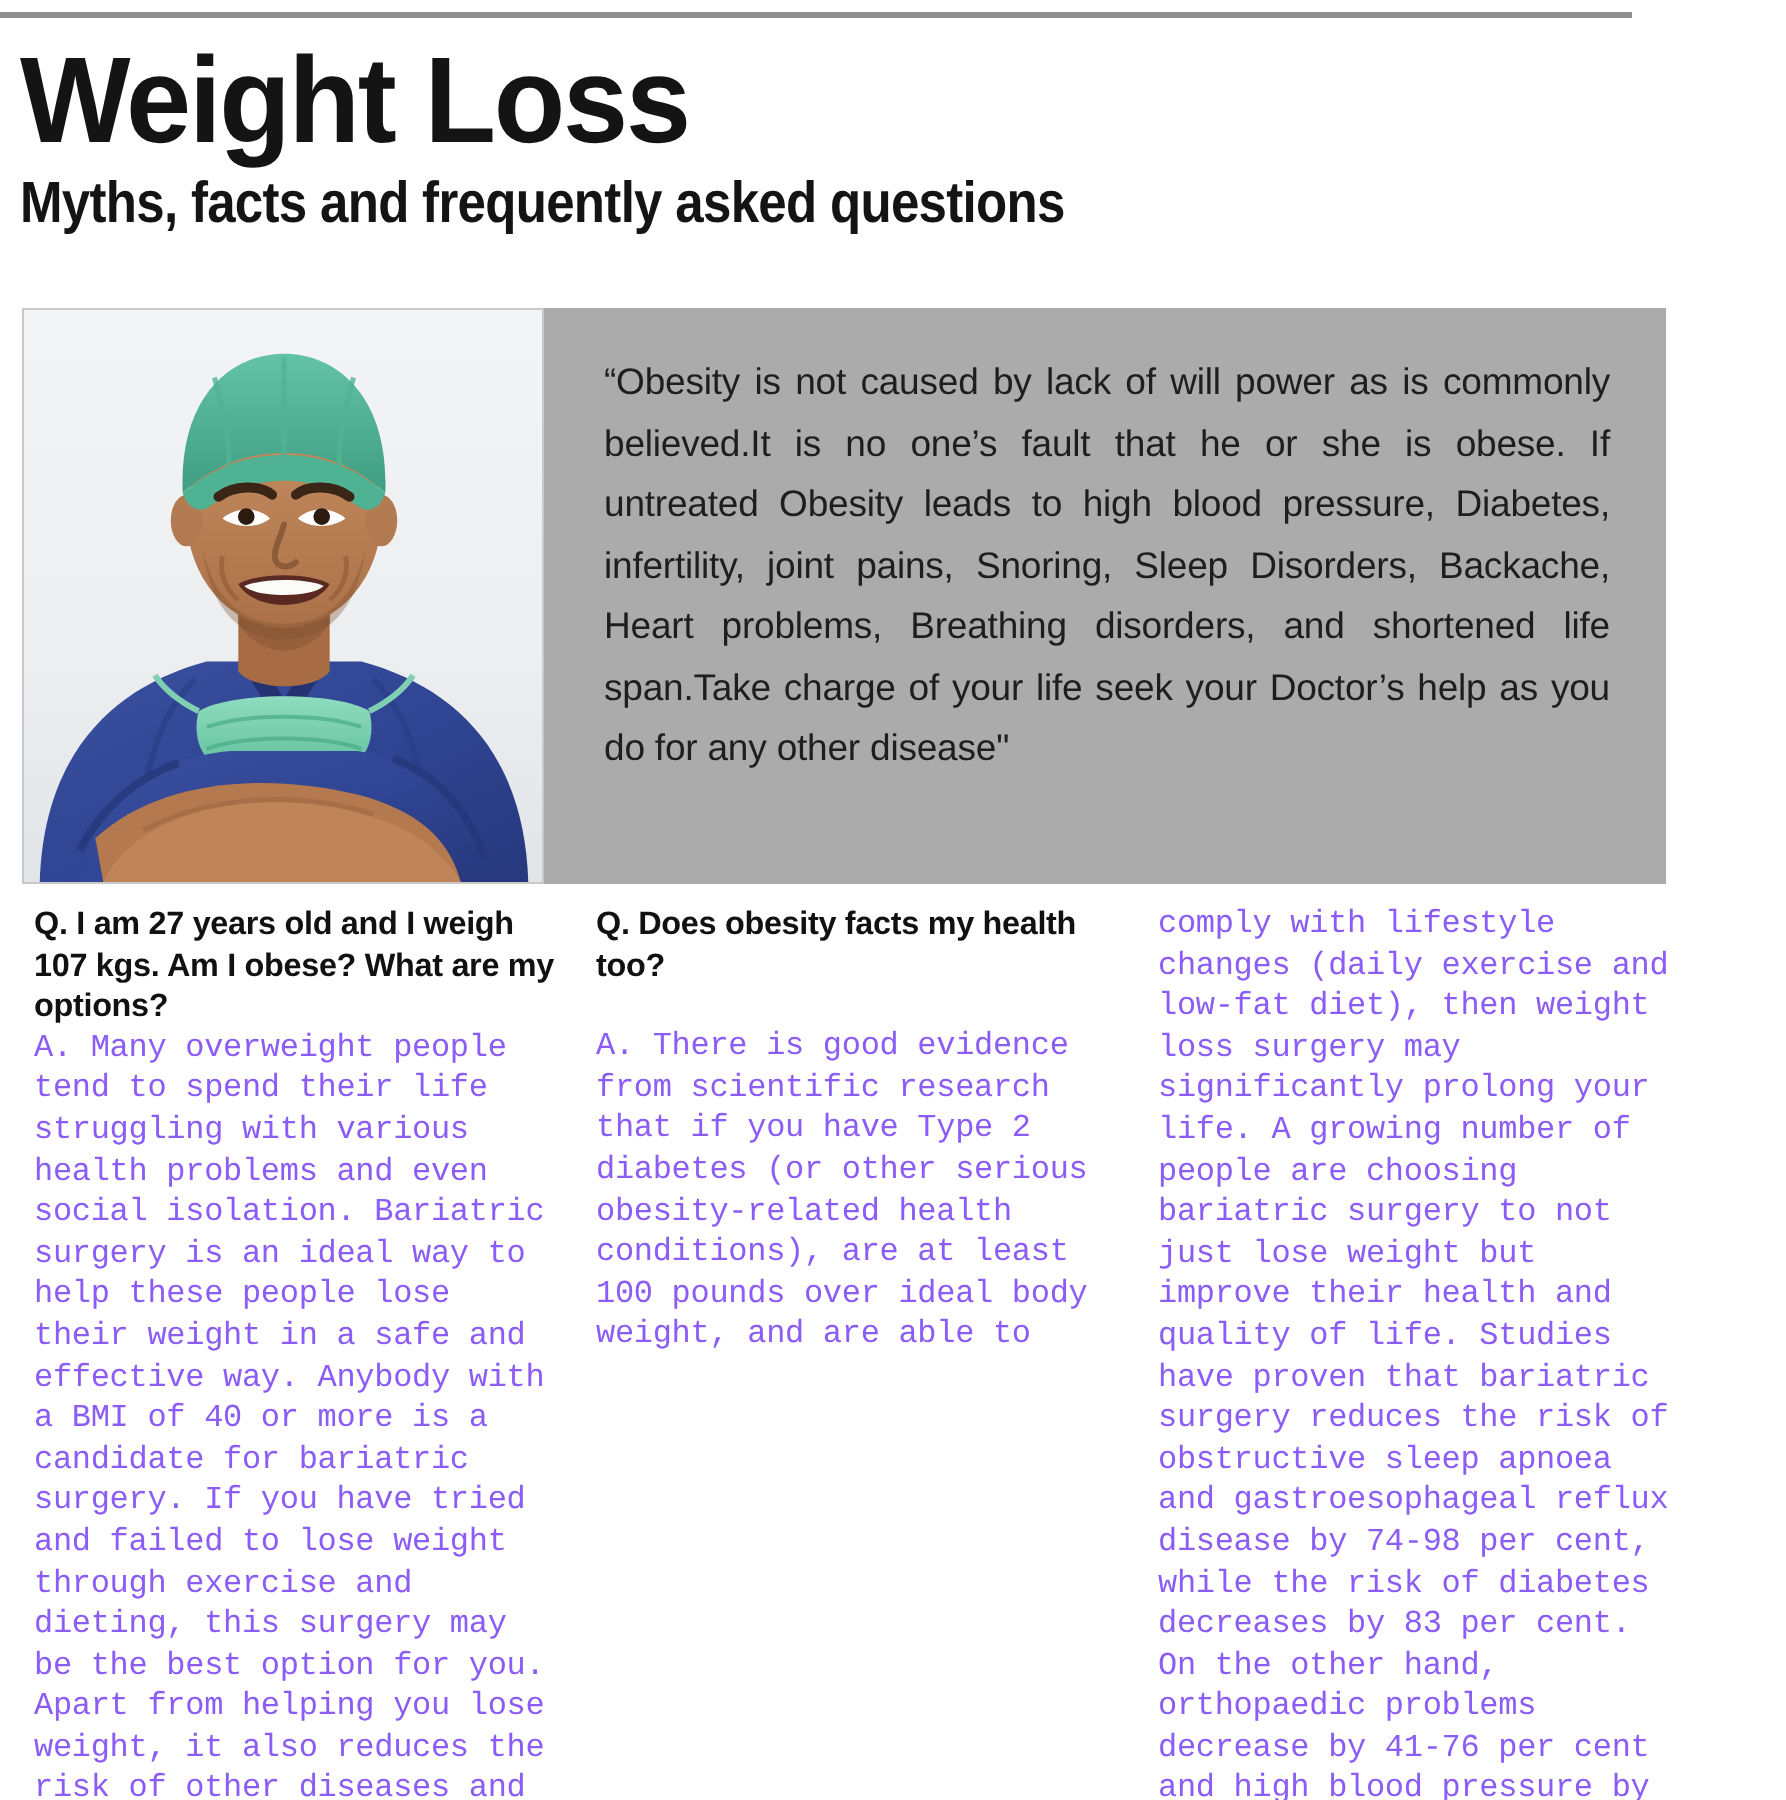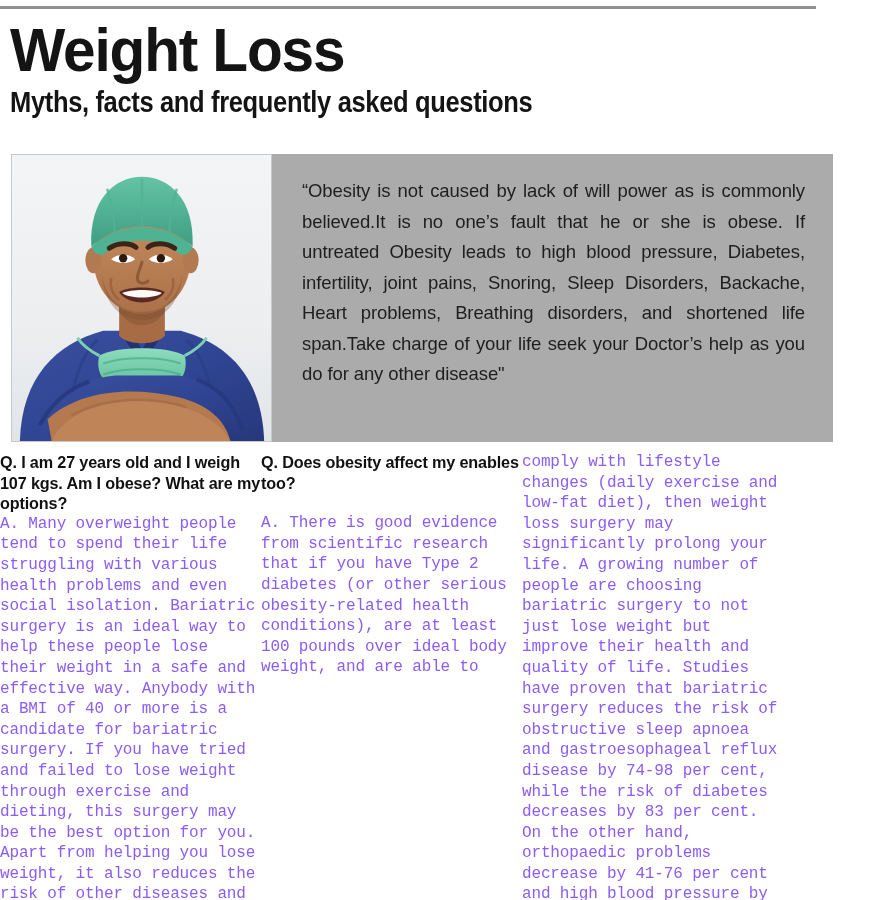--- a/index.html
+++ b/index.html
@@ -114,25 +114,26 @@
     font-family: "Liberation Sans", sans-serif;
     font-size: 11.5px;
     line-height: 14px;
     color: #2a2a2a;
     white-space: nowrap;
   }
 
   
   .columns {
     position: absolute;
-    left: 0;
+    left: 17px;
     top: 452px;
     width: 822px;
     height: 420px;
     display: flex;
+    gap: 20px;
   }
   .col {
     width: 261px;
     flex: 0 0 261px;
   }
   .col.wide { width: 261px; flex: 0 0 261px; }
 
   .q {
     font-family: "Liberation Sans", sans-serif;
     font-weight: bold;
@@ -261,21 +262,21 @@
   </div>
 
   <div class="columns">
 
     <div class="col">
       <p class="q blk">Q. I am 27 years old and I weigh 107 kgs. Am I obese? What are my options?</p>
       <p class="a blk">A. Many overweight people tend to spend their life struggling with various health problems and even social isolation. Bariatric surgery is an ideal way to help these people lose their weight in a safe and effective way. Anybody with a BMI of 40 or more is a candidate for bariatric surgery. If you have tried and failed to lose weight through exercise and dieting, this surgery may be the best option for you. Apart from helping you lose weight, it also reduces the risk of other diseases and enables you to lead a healthy life.</p>
     </div>
 
     <div class="col">
-      <p class="q blk">Q. Does obesity affect my enables too?</p>
+      <p class="q blk">Q. Does obesity facts my health too?</p>
       <div class="gap"></div>
       <p class="a blk">A. There is good evidence from scientific research that if you have Type 2 diabetes (or other serious obesity-related health conditions), are at least 100 pounds over ideal body weight, and are able to</p>
     </div>
 
     <div class="col wide">
       <p class="a blk">comply with lifestyle changes (daily exercise and low-fat diet), then weight loss surgery may significantly prolong your life. A growing number of people are choosing bariatric surgery to not just lose weight but improve their health and quality of life. Studies have proven that bariatric surgery reduces the risk of obstructive sleep apnoea and gastroesophageal reflux disease by 74-98 per cent, while the risk of diabetes decreases by 83 per cent. On the other hand, orthopaedic problems decrease by 41-76 per cent and high blood pressure by 52-92 per cent.</p>
     </div>
 
   </div>
 

